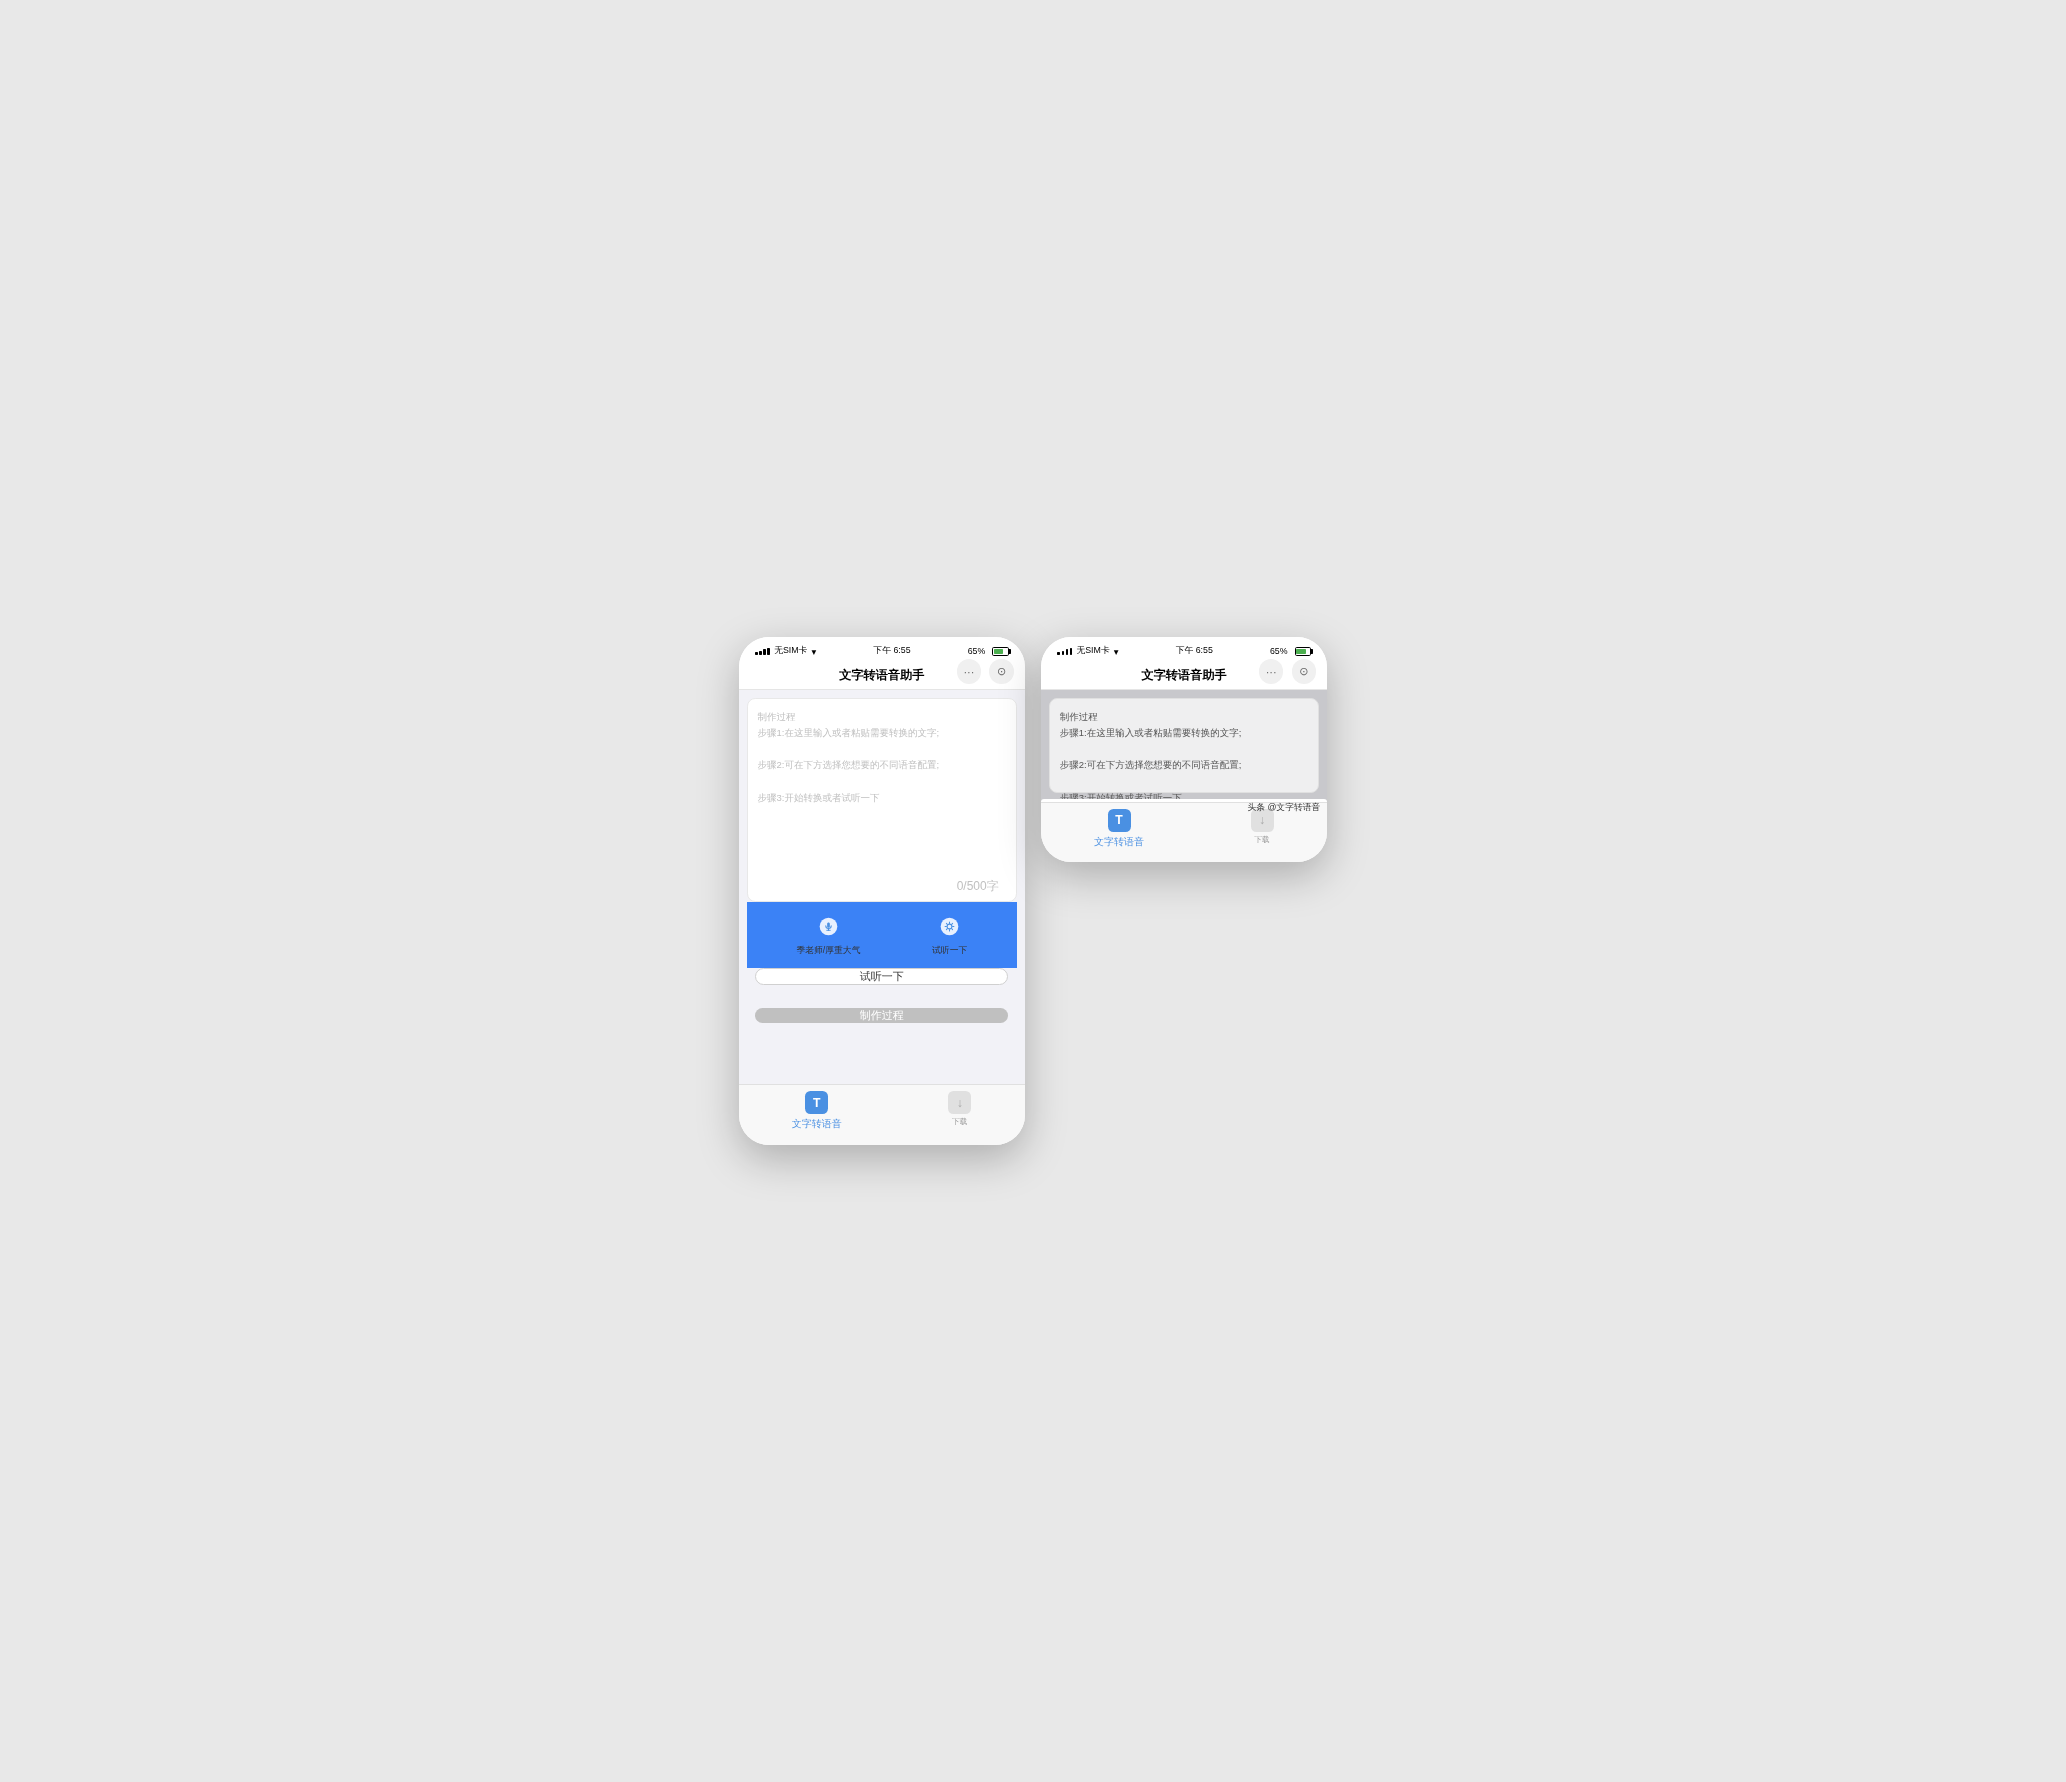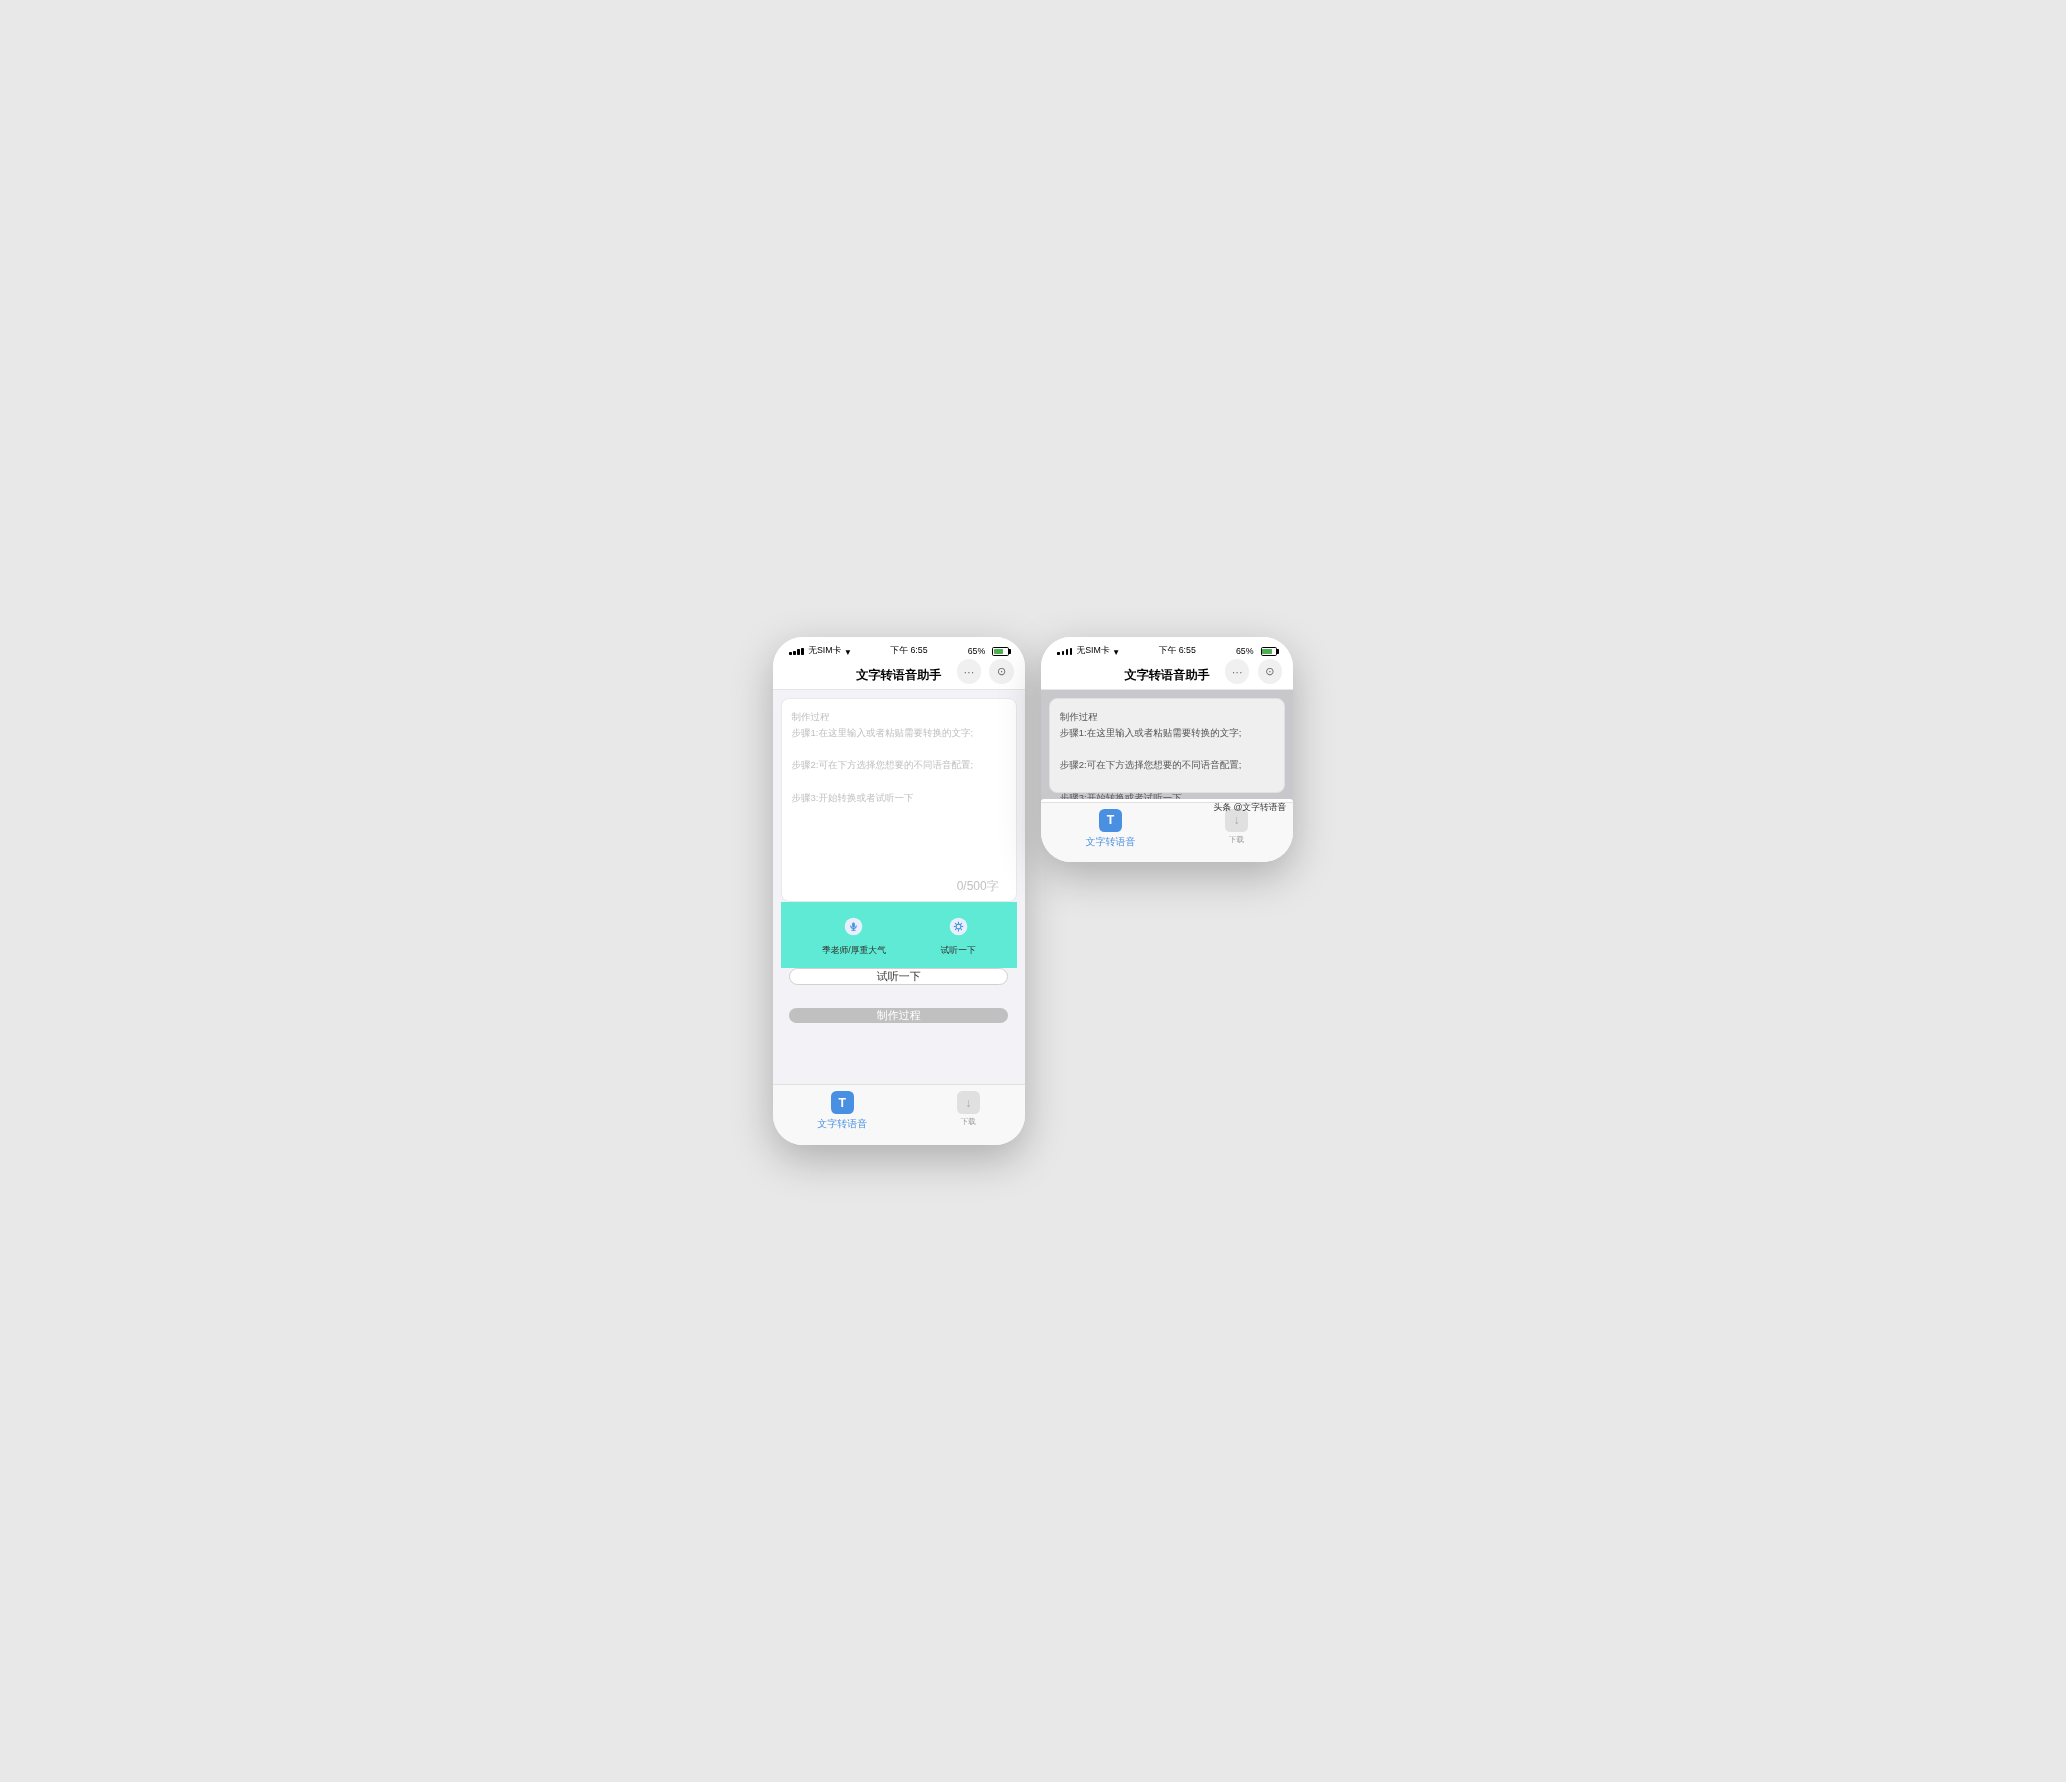--- a/index.html
+++ b/index.html
@@ -11,21 +11,21 @@
       min-height: 100vh;
       font-family: -apple-system, 'PingFang SC', 'Helvetica Neue', sans-serif;
       padding: 13.6px;
     }
     .phones-container {
       display: flex;
       gap: 16.3px;
       align-items: flex-start;
     }
     .phone {
-      width: 252px;
+      width: 286px;
       background: #ffffff;
       border-radius: 30px;
       overflow: hidden;
       box-shadow: 0 13.6px 41px rgba(0,0,0,0.25);
       position: relative;
     }
     
     .status-bar {
       display: flex;
       justify-content: space-between;
@@ -134,21 +134,21 @@
       bottom: 6.8px;
       right: 17px;
       color: #c0c0c0;
       font-size: 12px;
     }
     
     .voice-controls {
       display: flex;
       justify-content: space-around;
       padding: 11px 13.6px;
-      background: #5eead4;
+      background: #3b82f6;
     }
     .voice-btn {
       display: flex;
       flex-direction: column;
       align-items: center;
       gap: 4.1px;
       cursor: pointer;
     }
     .voice-icon {
       width: 27px;

